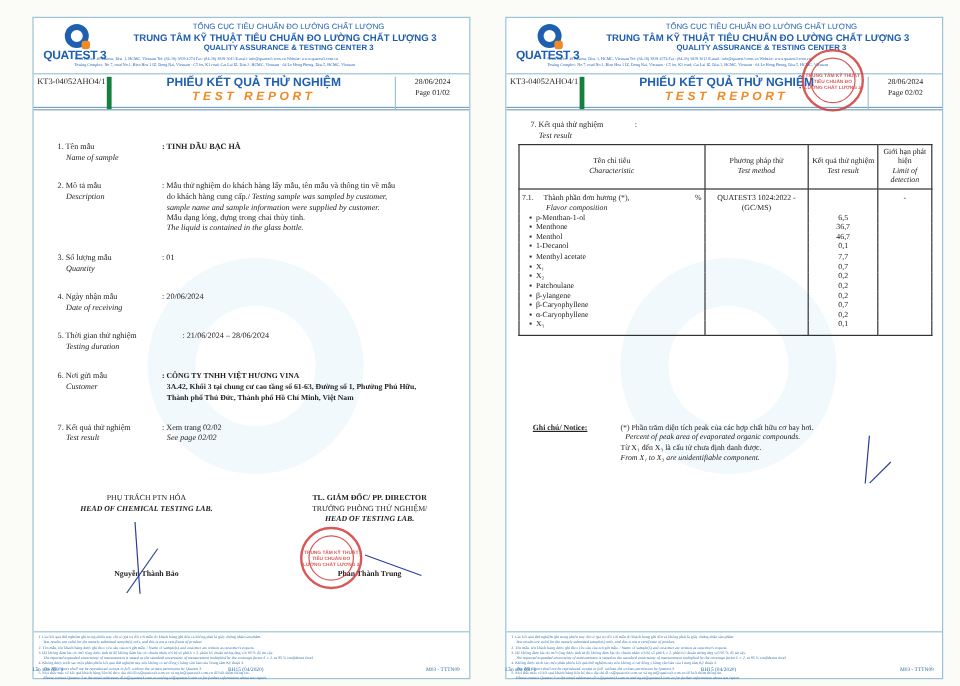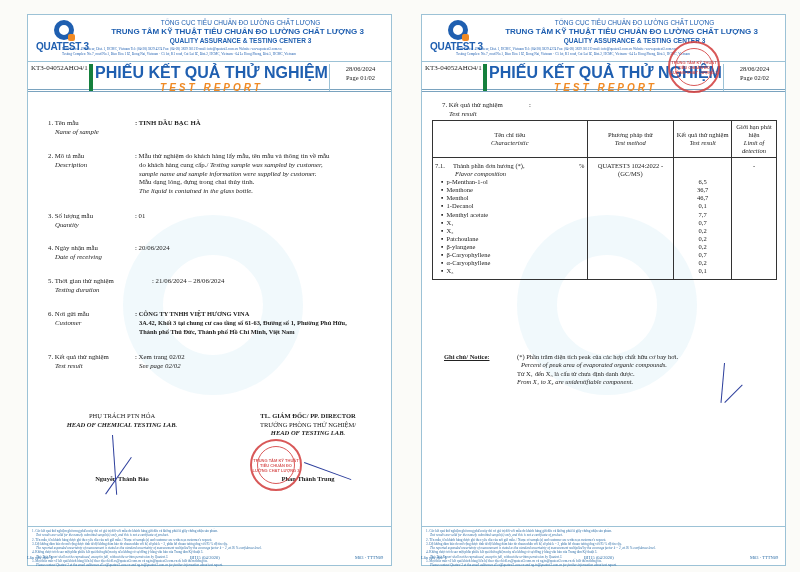--- a/index.html
+++ b/index.html
@@ -13,21 +13,21 @@
 .logo-q::after{content:"";position:absolute;right:-6px;bottom:-6px;width:7px;height:7px;background:#f08a24;border-radius:2px}
 .logo-t{font-family:"Liberation Sans",sans-serif;font-weight:bold;font-size:10px;color:#1f5fb0;letter-spacing:-.3px;margin-top:1px}
 .org1{position:absolute;left:70px;right:8px;top:4px;text-align:center;font-family:"Liberation Sans",sans-serif;font-size:6.5px;color:#1f5fb0}
 .org2{position:absolute;left:60px;right:4px;top:12px;text-align:center;font-family:"Liberation Sans",sans-serif;font-weight:bold;font-size:8px;color:#1f5fb0}
 .org3{position:absolute;left:70px;right:8px;top:22px;text-align:center;font-family:"Liberation Sans",sans-serif;font-weight:bold;font-size:6.5px;color:#1f5fb0}
 .addr{position:absolute;left:34px;right:4px;font-size:3.4px;color:#1f5fb0;white-space:nowrap;overflow:hidden}
 .a1{top:32px}.a2{top:37px}
 .titlebar{position:absolute;left:0;top:47px;width:100%;height:30px;border-bottom:3px double #7aa3bf}
 .code{position:absolute;left:3px;top:2px;width:62px;height:27px;font-size:7px;border-right:4px solid #15803d}
 .ttl{position:absolute;left:66px;right:62px;top:2px;text-align:center}
-.ttl-vn{font-family:"Liberation Sans",sans-serif;font-weight:bold;font-size:16px;color:#1f5fb0}
+.ttl-vn{font-family:"Liberation Sans",sans-serif;font-weight:bold;font-size:10px;color:#1f5fb0}
 .ttl-en{font-family:"Liberation Sans",sans-serif;font-weight:bold;font-style:italic;font-size:10px;color:#f08a24;letter-spacing:3px}
 .dt{position:absolute;right:0;top:2px;width:62px;height:27px;border-left:1px solid #9cc2d6;text-align:center;font-size:6.5px;line-height:9px}
 .wm{position:absolute;left:95px;top:200px;width:180px;height:180px;border-radius:50%;border:40px solid #eef8fb;opacity:.8}
 .fld{position:absolute;left:20px;right:10px;font-size:6.8px;line-height:8.8px}
 .fld .lbl{position:absolute;left:0;width:90px}
 .fld .val{position:absolute;left:87px;right:0}
 .en{font-style:italic;padding-left:7px}
 .b{font-weight:bold}
 .i{font-style:italic}
 .sig{position:absolute;font-size:6.5px;text-align:center;line-height:8.5px}

